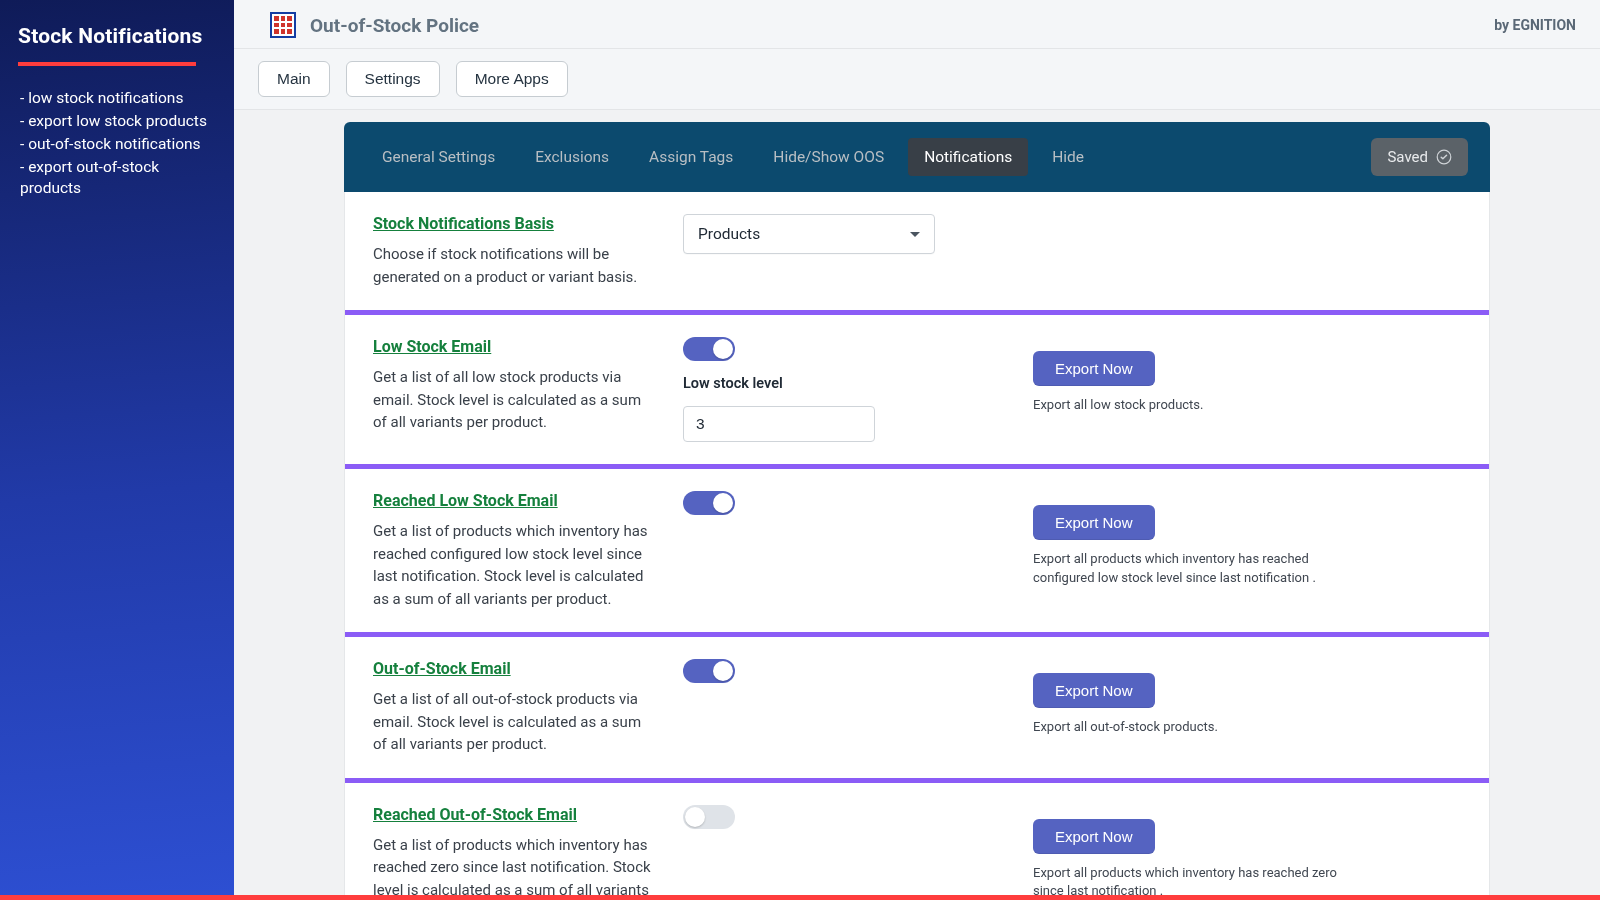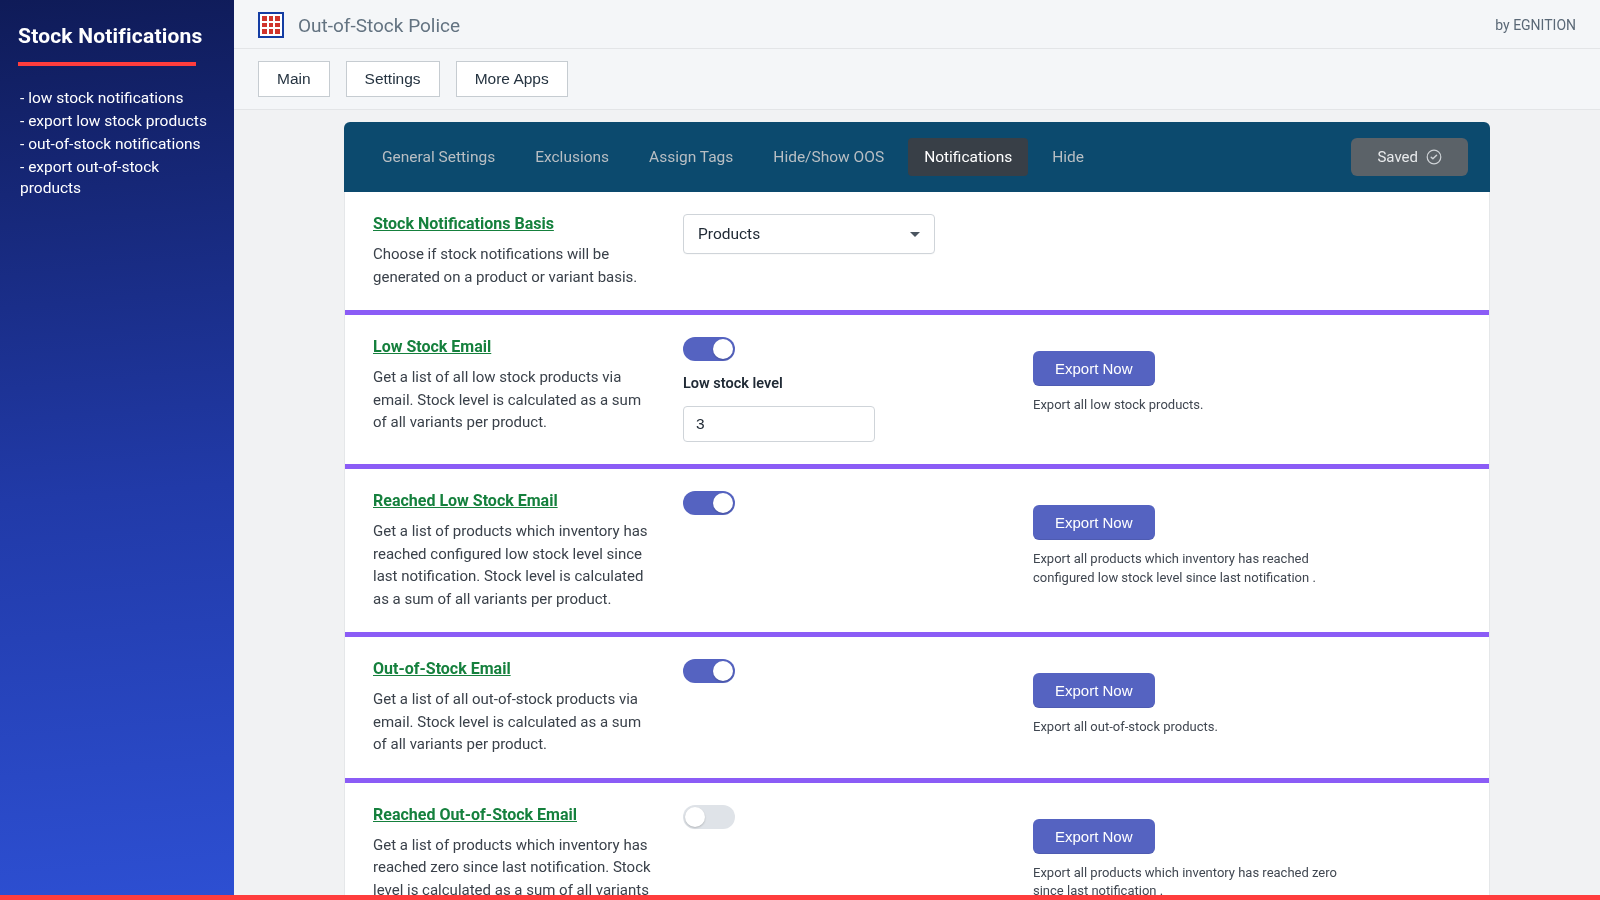--- a/index.html
+++ b/index.html
@@ -21,42 +21,43 @@
   .left-sidebar ul { list-style: none; padding-left: 2px; }
   .left-sidebar li { font-size: 15.5px; line-height: 1.35; margin-bottom: 2px; color: #fff; }
   .left-sidebar li::before { content: "- "; }
 
   
   .right { flex: 1; display: flex; flex-direction: column; background: #f1f2f3; overflow: hidden; }
 
   
   .app-bar {
     display: flex; align-items: center; justify-content: space-between;
-    padding: 12px 24px 10px 24px;
+    padding: 12px 24px 10px 36px;
     border-bottom: 1px solid #e3e5e7;
     background: #f4f6f8;
+    font-weight: bold;
   }
   .app-bar-left { display: flex; align-items: center; gap: 14px; }
   .app-logo {
     width: 26px; height: 26px; border: 2px solid #143da3; position: relative;
     display: grid; grid-template-columns: repeat(3,1fr); grid-template-rows: repeat(3,1fr);
     gap: 2px; padding: 2px; background: #fff;
   }
   .app-logo span { background: #d0342c; }
   .app-title { font-size: 19px; color: #637381; }
   .app-by { font-size: 14px; color: #5a6876; }
 
   
   .action-bar {
     display: flex; align-items: center; justify-content: space-between;
     padding: 12px 24px; border-bottom: 1px solid #e3e5e7; background: #f4f6f8;
   }
   .action-left { display: flex; gap: 16px; }
   .btn-outline {
-    background: #fff; border: 1px solid #c6ccd1; border-radius: 0;
+    background: #fff; border: 1px solid #c6ccd1; border-radius: 6px;
     padding: 8px 18px; font-size: 15.5px; color: #253340; cursor: pointer;
   }
   .btn-primary {
     background: #5563c1; color: #fff; border: none; border-radius: 6px;
     padding: 10px 22px; font-size: 15.5px; cursor: pointer;
     box-shadow: inset 0 -1px 0 rgba(0,0,0,.08);
   }
   .btn-primary.small { padding: 9px 22px; font-size: 15px; }
 
   
@@ -66,21 +67,21 @@
   .tabs {
     background: #0c4a6e; border-radius: 6px 6px 0 0; display: flex;
     align-items: center; padding: 16px 22px; gap: 8px; justify-content: space-between;
   }
   .tabs-left { display: flex; align-items: center; gap: 8px; }
   .tab {
     color: #b8bec3; font-size: 15.5px; padding: 10px 16px; border-radius: 4px; cursor: pointer;
   }
   .tab.active { background: #383f47; color: #fff; }
   .saved-badge {
-    background: #5b6268; color: #e8eaec; font-size: 15px; padding: 10px 26px;
+    background: #5b6268; color: #e8eaec; font-size: 15px; padding: 10px 16px;
     border-radius: 6px; display: inline-flex; align-items: center; gap: 8px; margin-left: 44px;
   }
   .saved-badge svg { width: 16px; height: 16px; }
 
   
   .card { background: #fff; border: 1px solid #e5e7e9; border-top: none; border-radius: 0 0 4px 4px; }
   .section {
     display: grid; grid-template-columns: 280px 320px 1fr;
     gap: 30px; padding: 22px 28px; border-top: 5px solid #8b5cf6;
   }

